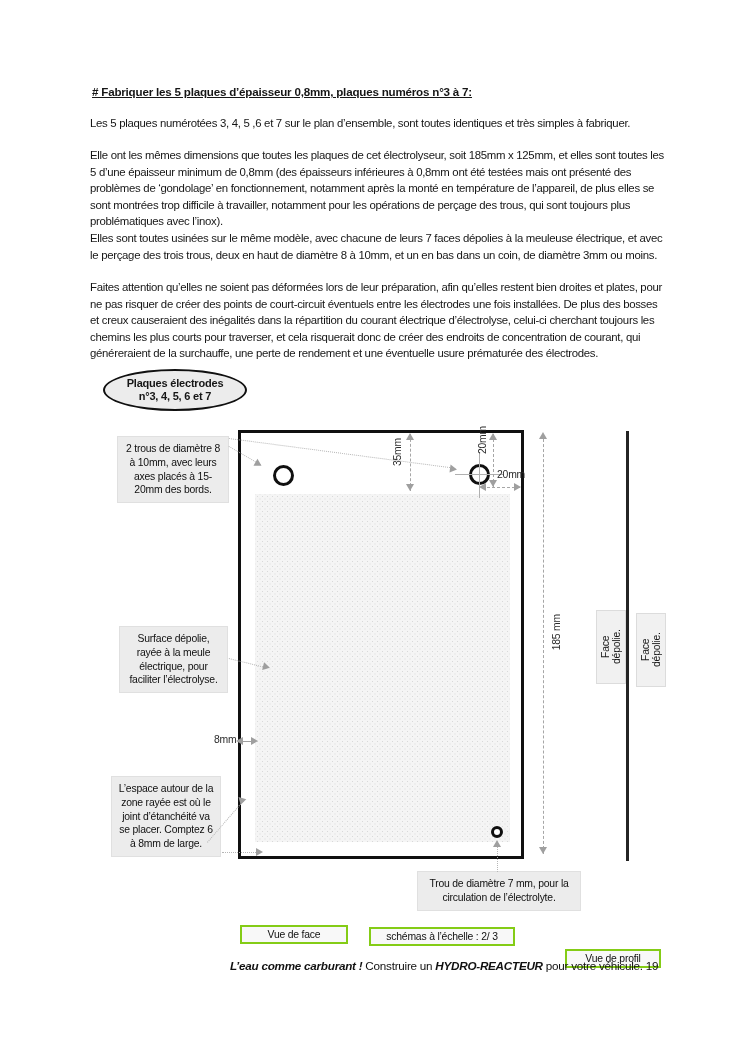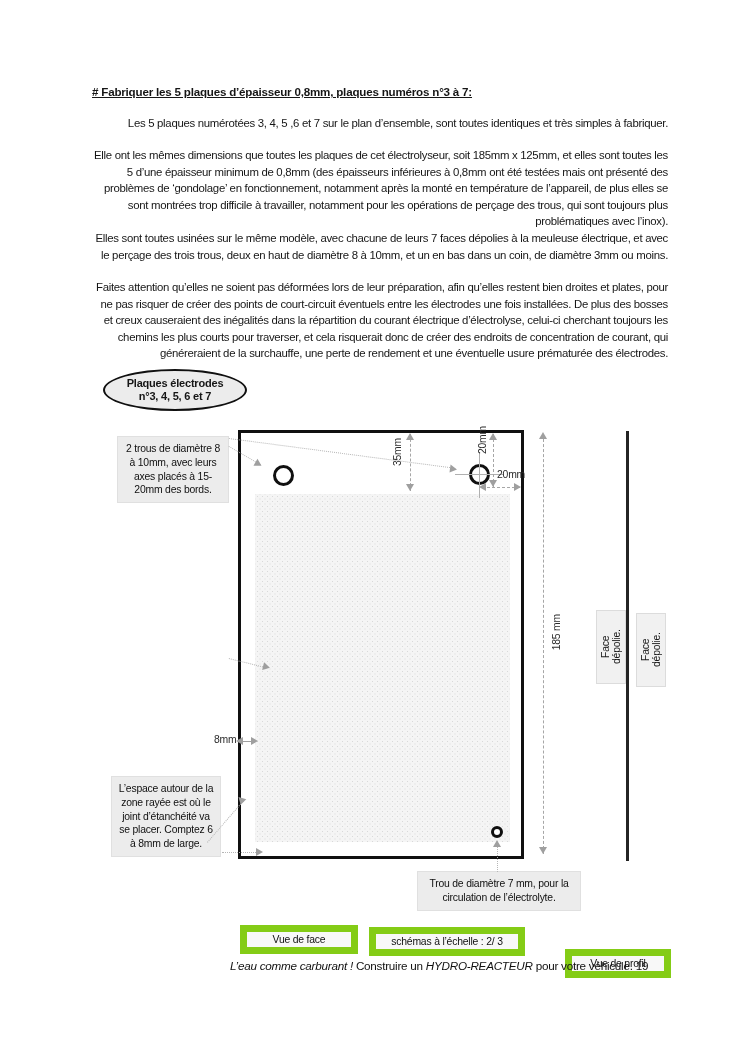--- a/index.html
+++ b/index.html
@@ -3,21 +3,21 @@
 <meta charset="utf-8">
 <style>
   html,body{margin:0;padding:0;background:#ffffff;}
   .page{position:relative;width:740px;height:1047px;background:#fff;overflow:hidden;
         font-family:"Liberation Sans","DejaVu Sans",sans-serif;color:#161616;}
 
   .title{position:absolute;left:92px;top:85px;font-size:11.6px;font-weight:bold;
          text-decoration:underline;letter-spacing:-0.2px;white-space:nowrap;}
 
   .body-par{position:absolute;left:90px;width:578px;font-size:11.4px;line-height:16.5px;
-            letter-spacing:-0.3px;margin:0;text-align:right;}
+            letter-spacing:-0.3px;margin:0;text-align:left;}
   .p1{top:115px;} .p2{top:147px;} .p3{top:230px;} .p4{top:279px;}
 
   .bubble{position:absolute;left:103px;top:369px;width:140px;height:38px;border:2px solid #101010;
           border-radius:50%;background:#ececec;display:flex;flex-direction:column;
           align-items:center;justify-content:center;font-weight:bold;font-size:11px;
           line-height:13.5px;letter-spacing:-0.2px;}
 
   .callout{position:absolute;background:#ececec;border:1px solid #e0e0e0;font-size:10.4px;
            line-height:13.8px;text-align:center;letter-spacing:-0.2px;padding:5px 4px;color:#101010;}
   .c1{left:117px;top:436px;width:102px;}
@@ -54,47 +54,48 @@
   .dimlabel-h{position:absolute;font-size:10.4px;color:#2b2b2b;letter-spacing:-0.2px;white-space:nowrap;}
 
   .profile-line{position:absolute;left:626px;top:431px;width:3px;height:430px;background:#242424;}
 
   .face-label{position:absolute;writing-mode:vertical-rl;transform:rotate(180deg);
               background:#f1f1f1;border:1px solid #dcdcdc;font-size:10.4px;letter-spacing:-0.2px;
               padding:8px 3px;color:#1a1a1a;height:56px;text-align:center;}
   .fl-left{left:596px;top:610px;}
   .fl-right{left:636px;top:613px;}
 
-  .viewbox{position:absolute;background:#f8f8f8;border:7px solid #84cc16;font-size:10.4px;
+  .viewbox{position:absolute;background:#f8f8f8;border:2px solid #84cc16;font-size:10.4px;
            letter-spacing:-0.2px;text-align:center;color:#101010;padding:2px 0;}
   .vb1{left:240px;top:925px;width:104px;}
   .vb2{left:369px;top:927px;width:142px;padding:2px 0;}
   .vb3{left:565px;top:949px;width:92px;}
 
   .footer{position:absolute;left:230px;top:959px;font-size:11.7px;letter-spacing:-0.25px;white-space:nowrap;color:#111;}
-  .footer .bi{font-weight:normal;font-style:italic;}
+  .footer .bi{font-weight:bold;font-style:italic;}
 </style>
 </head>
 <body>
 
 <div class="page">
 
   <div class="title"># Fabriquer les 5 plaques d’épaisseur 0,8mm, plaques numéros n°3 à 7:</div>
 
   <p class="body-par p1">Les 5 plaques numérotées 3, 4, 5 ,6 et 7 sur le plan d’ensemble, sont toutes identiques et très simples à fabriquer.</p>
   <p class="body-par p2">Elle ont les mêmes dimensions que toutes les plaques de cet électrolyseur, soit 185mm x 125mm, et elles sont toutes les 5 d’une épaisseur minimum de 0,8mm (des épaisseurs inférieures à 0,8mm ont été testées mais ont présenté des problèmes de ‘gondolage’ en fonctionnement, notamment après la monté en température de l’appareil, de plus elles se sont montrées trop difficile à travailler, notamment pour les opérations de perçage des trous, qui sont toujours plus problématiques avec l’inox).</p>
   <p class="body-par p3">Elles sont toutes usinées sur le même modèle, avec chacune de leurs 7 faces dépolies à la meuleuse électrique, et avec le perçage des trois trous, deux en haut de diamètre 8 à 10mm, et un en bas dans un coin, de diamètre 3mm ou moins.</p>
   <p class="body-par p4">Faites attention qu’elles ne soient pas déformées lors de leur préparation, afin qu’elles  restent bien droites et plates, pour ne pas risquer de créer des points de court-circuit éventuels entre les électrodes une fois installées. De plus des bosses et creux causeraient des inégalités dans la répartition du courant électrique d’électrolyse, celui-ci cherchant toujours les chemins les plus courts pour traverser, et cela risquerait donc de créer des endroits de concentration de courant, qui généreraient de la surchauffe, une perte de rendement et une éventuelle usure prématurée des électrodes.</p>
 
   <div class="bubble">
     <div>Plaques électrodes</div>
     <div>n°3, 4, 5, 6 et 7</div>
   </div>
 
   <div class="callout c1">2 trous de diamètre 8 à 10mm, avec leurs axes placés à 15-20mm des bords.</div>
+  <div class="callout c2">Surface dépolie, rayée à la meule électrique, pour faciliter l’électrolyse.</div>
   <div class="callout c3">L’espace autour de la zone rayée est où le joint d’étanchéité va se placer. Comptez 6 à 8mm de large.</div>
   <div class="callout c4">Trou de diamètre 7 mm, pour la circulation de l’électrolyte.</div>
 
   <div class="plate"></div>
   <div class="hatch"></div>
   <div class="hole hole-left"></div>
   <div class="hole hole-right"></div>
   <div class="hole-small"></div>
 
   <div class="solidh" style="left:455px;top:474px;width:49px;"></div>

